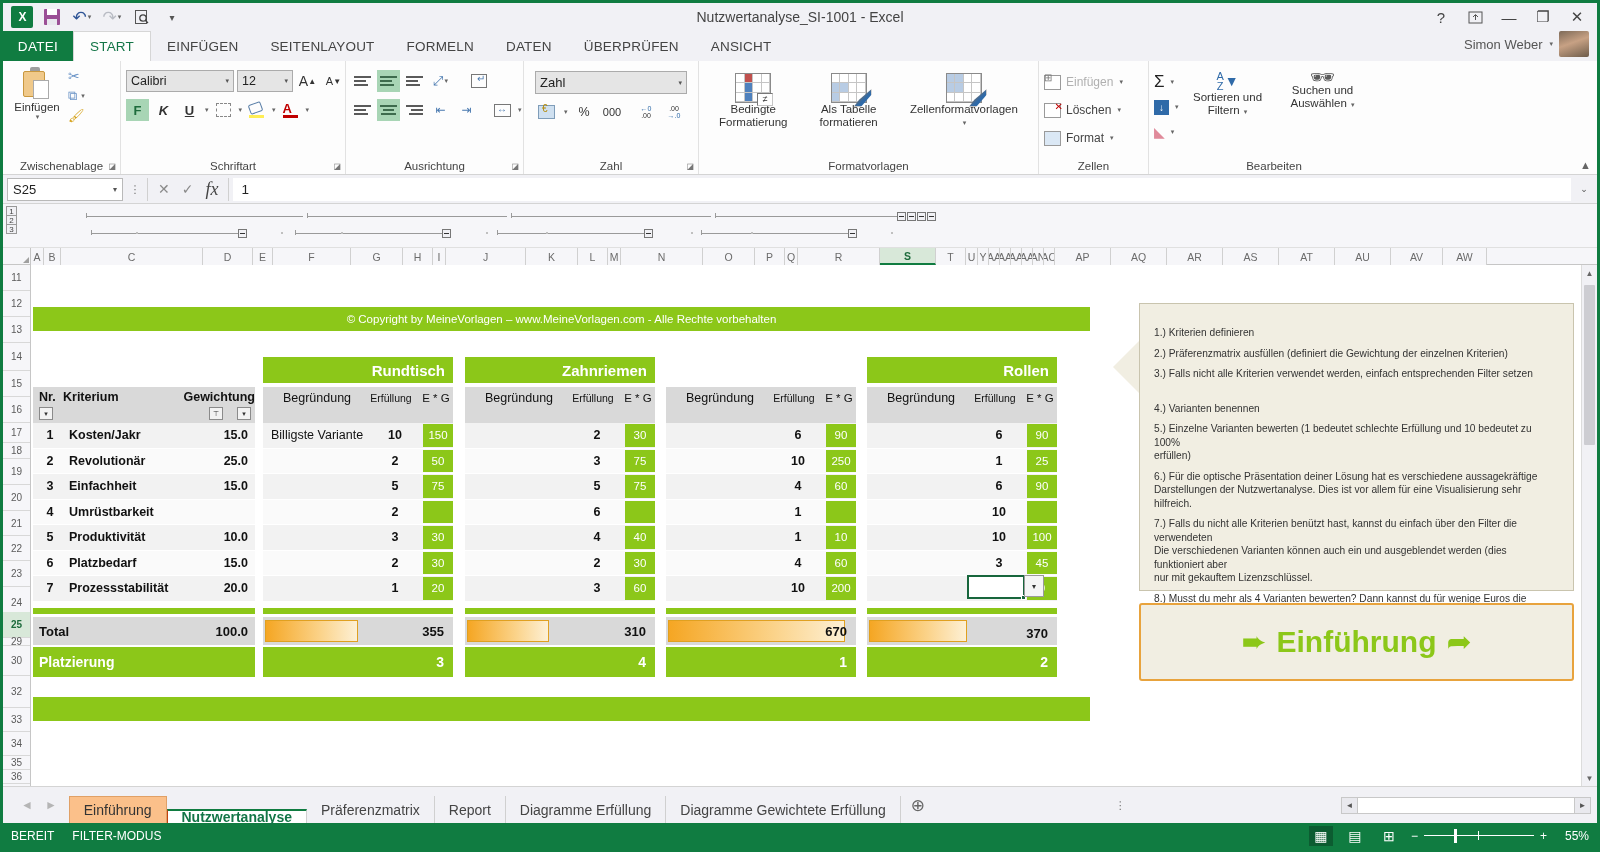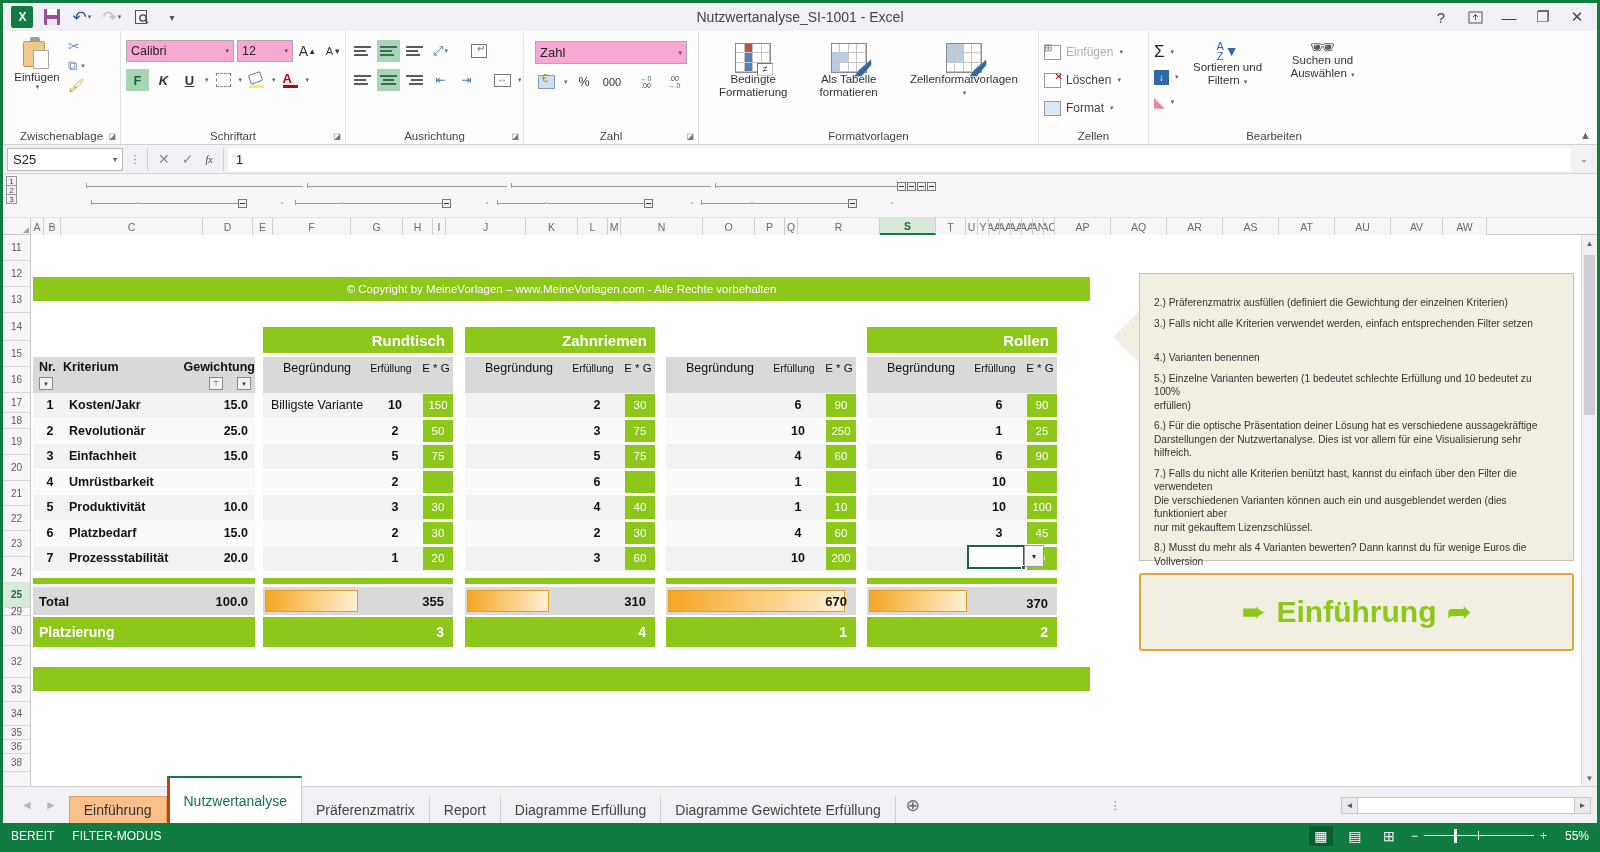--- a/index.html
+++ b/index.html
@@ -127,21 +127,21 @@
 
   .smallstack { display: flex; flex-direction: column; gap: 4px; padding-top: 3px; }
   .smallbtn { display: flex; align-items: center; gap: 3px; font-size: 11.5px; color: #444; }
   .scissor { font-size: 14px; color: #6a93c6; }
   .copy-ico { font-size: 13px; color: #6a93c6; }
   .brush-ico { font-size: 13px; color: #d4a017; }
 
   
   .fontrow { display: flex; align-items: center; gap: 3px; margin-bottom: 5px; }
   .combo {
-    height: 22px; border: 1px solid #ababab; background: #f9a8d4;
+    height: 22px; border: 1px solid #ababab; background: #e5e5e5;
     display: flex; align-items: center; padding: 0 4px;
     font-size: 12.5px; color: #222; position: relative;
   }
   .combo .cv { flex: 1; }
   .combo .cd { font-size: 7px; color: #555; margin-left: 6px; }
   .combo.fname { width: 108px; }
   .combo.fsize { width: 56px; }
   .combo.numfmt { width: 152px; height: 23px; font-size: 13px; }
   .ibtn {
     min-width: 23px; height: 22px; display: flex; align-items: center; justify-content: center;
@@ -226,21 +226,21 @@
   }
   .namebox {
     width: 116px; height: 23px; background: #fff; border: 1px solid #b9b9b9;
     display: flex; align-items: center; padding: 0 5px; font-size: 13px; color: #222;
   }
   .namebox .nb-caret { margin-left: auto; font-size: 8px; color: #555; }
   .fb-dots { width: 16px; text-align: center; color: #777; font-size: 11px; }
   .fb-icons { display: flex; align-items: center; gap: 12px; padding: 0 10px;
               border-left: 1px solid #d0d0d0; border-right: 1px solid #d0d0d0; height: 23px; }
   .fb-icons span { font-size: 14px; color: #8a8a8a; }
-  .fb-icons .fx { font-style: italic; font-family: "Liberation Serif", serif; font-size: 10px; color: #444; }
+  .fb-icons .fx { font-style: italic; font-family: "Liberation Serif", serif; font-size: 18px; color: #444; }
   .fb-input { flex: 1; height: 23px; background: #fff; display: flex; align-items: center;
               padding-left: 8px; font-size: 13.5px; color: #222; }
   .fb-expand { width: 18px; text-align: center; font-size: 9px; color: #555; }
 
   
   .gridwrap { flex: 1; display: flex; flex-direction: column; position: relative; background: #fff; overflow: hidden; }
   .outline-row { height: 44px; background: #f6f6f9; display: flex; position: relative;
                  border-bottom: 1px solid #e0e0e0; }
   .outline-corner { width: 28px; background: #f6f6f9; position: relative; }
   .ol-nums { position: absolute; left: 3px; top: 2px; font-size: 8px; color: #444; line-height: 9px; }
@@ -350,23 +350,23 @@
             font-size: 8px; color: #666; }
   .vs-thumb { position: absolute; left: 2px; right: 2px; background: #cdcdd2; border-radius: 1px; }
 
   
   .tabbar { flex: 0 0 36px; display: flex; align-items: center; background: #f1f1f5;
             border-top: 1px solid #d4d4d4; padding-left: 6px; position: relative; }
   .navarrows { display: flex; gap: 12px; padding: 0 12px; color: #b5b5b5; font-size: 12px; }
   .stab { height: 27px; padding: 0 14px; display: flex; align-items: center;
           font-size: 14px; color: #444; border-right: 1px solid #d0d0d0; }
   .stab.orange { background: #fbc08a; border: 1px solid #e0a066; border-bottom: none; color: #333; }
-  .stab.active { background: #fff; color: #137547; font-weight: normal;
-                 border-top: 2px solid #107c41; border-left: 3px solid #c2410c;
-                 border-right: 1px solid #d0d0d0; height: 47px; }
+  .stab.active { background: #fff; color: #137547; font-weight: bold;
+                 border-top: 2px solid #107c41; border-left: 1px solid #c2410c;
+                 border-right: 1px solid #d0d0d0; height: 14px; }
   .addsheet { width: 34px; display: flex; align-items: center; justify-content: center;
               font-size: 17px; color: #666; }
   .tab-dots { font-size: 11px; color: #777; padding: 0 10px; }
   .hscroll { position: absolute; right: 6px; height: 17px; display: flex; align-items: center; }
   .hs-btn { width: 17px; height: 17px; background: #e9e9ee; border: 1px solid #c8c8c8;
             display: flex; align-items: center; justify-content: center; font-size: 8px; color: #555; }
   .hs-track { width: 216px; height: 17px; background: #fff; border-top: 1px solid #c8c8c8;
               border-bottom: 1px solid #c8c8c8; }
 
   
@@ -424,20 +424,35 @@
             <rect x="1" y="2" width="13" height="11" fill="none" stroke="#555"></rect>
             <path d="M7.5 10 V5 M5 7 L7.5 4.5 L10 7" stroke="#555" fill="none"></path>
           </svg>
       </div>
       <div class="win-btn">—</div>
       <div class="win-btn">❐</div>
       <div class="win-btn">✕</div>
     </div>
   </div>
 
+  <div class="ribbon-tabs">
+    <div class="tab-datei">DATEI</div>
+    <div class="rtab active">START</div>
+    <div class="rtab">EINFÜGEN</div>
+    <div class="rtab">SEITENLAYOUT</div>
+    <div class="rtab">FORMELN</div>
+    <div class="rtab">DATEN</div>
+    <div class="rtab">ÜBERPRÜFEN</div>
+    <div class="rtab">ANSICHT</div>
+    <div class="user-area">
+      <span>Simon Weber</span>
+      <span class="caret">▾</span>
+      <div class="avatar"></div>
+    </div>
+  </div>
 
   <div class="ribbon">
 
     <div class="rgroup" style="width:118px">
       <div class="gbody">
         <div class="bigbtn">
           <div class="clip-ico">
             <div class="clip"></div>
               <div class="board"></div>
               <div class="page"></div>
@@ -1080,20 +1095,21 @@
 
         <div class="selbox" style="left:936px;top:310px;width:58px;height:24px">
           <div class="handle"></div>
         </div>
         <div class="dropdn" style="left:993px;top:310px">▾</div>
 
         <div class="callout-tail" style="left:1082px;top:76px"></div>
         <div class="callout" style="left:1108px;top:38px;width:435px;height:288px">
           <div style="padding:12px 14px 0 14px">
             <div id="callout-lines" style="margin-top:10px">
+                <div class="callout-line">1.) Kriterien definieren</div>
                 <div class="callout-line" style="margin-top: 7px;">2.) Präferenzmatrix ausfüllen (definiert die Gewichtung der einzelnen Kriterien)</div>
                 <div class="callout-line" style="margin-top: 7px;">3.) Falls nicht alle Kriterien verwendet werden, einfach entsprechenden Filter setzen</div>
                 <div class="callout-line" style="margin-top: 21px;">4.) Varianten benennen</div>
                 <div class="callout-line" style="margin-top: 7px;">5.) Einzelne Varianten bewerten (1 bedeutet  schlechte Erfüllung  und 10 bedeutet zu 100%</div>
                 <div class="callout-line">erfüllen)</div>
                 <div class="callout-line" style="margin-top: 7px;">6.) Für die optische Präsentation deiner Lösung hat es verschiedene aussagekräftige</div>
                 <div class="callout-line">Darstellungen der Nutzwertanalyse. Dies ist vor allem für eine Visualisierung sehr hilfreich.</div>
                 <div class="callout-line" style="margin-top: 7px;">7.) Falls du nicht alle Kriterien benützt hast, kannst du einfach über den Filter die verwendeten</div>
                 <div class="callout-line">Die verschiedenen Varianten können auch ein und ausgeblendet werden (dies funktioniert aber</div>
                 <div class="callout-line">nur mit gekauftem Lizenzschlüssel.</div>

